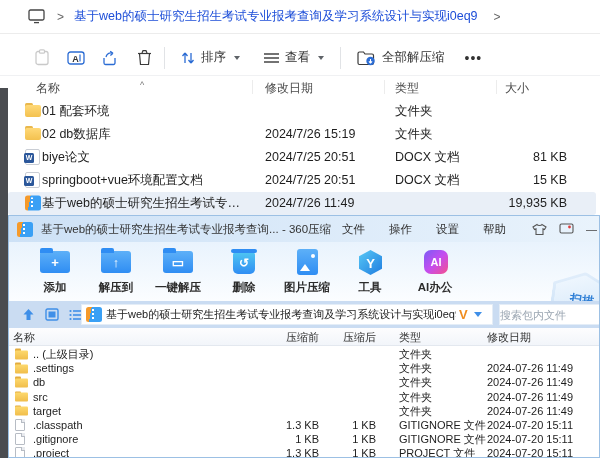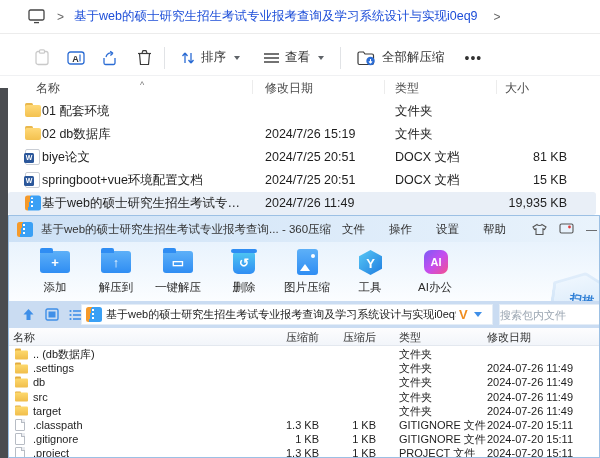--- a/index.html
+++ b/index.html
@@ -65,21 +65,21 @@
     background:linear-gradient(90deg,#cde1f6,#e9f3fc); display:flex; align-items:center; }
   .z-title { font-size:11.5px; color:#333; margin-left:8px; white-space:nowrap; }
   .z-menu { position:absolute; left:333px; top:0; height:26px; display:flex; align-items:center; gap:24px; }
   .z-menu span { font-size:11.5px; color:#333; }
   .z-winbtns { position:absolute; right:-4px; top:0; height:26px; display:flex; align-items:center; gap:12px; padding-right:6px; }
 
   .z-toolbar { position:absolute; left:0; top:26px; width:100%; height:59px;
     background:linear-gradient(#e9f3fd,#fbfdff); }
   .z-tool { position:absolute; top:5px; width:60px; text-align:center; }
   .z-tool .glyph { width:32px; height:30px; margin:0 auto; position:relative; }
-  .z-tool .lbl { font-size:11.5px; color:#2c2c2c; margin-top:3px; white-space:nowrap; }
+  .z-tool .lbl { font-size:11.5px; color:#2c2c2c; margin-top:3px; white-space:nowrap;font-weight:bold; }
   .bfolder { position:absolute; left:1px; top:4px; width:30px; height:22px;
     background:linear-gradient(#5db0f8,#2f8df3); border-radius:3px; }
   .bfolder::before { content:""; position:absolute; left:0; top:-3px; width:13px; height:5px;
     background:#2f8df3; border-radius:2px 2px 0 0; }
   .bglyph { position:absolute; left:50%; top:50%; transform:translate(-50%,-50%);
     color:#fff; font-weight:bold; font-size:13px; }
   .btrash { position:absolute; left:5px; top:5px; width:22px; height:22px;
     background:linear-gradient(#4fc6f2,#2f8df3); border-radius:3px 3px 5px 5px; }
   .btrash::before { content:""; position:absolute; left:-2px; top:-3px; width:26px; height:3.5px; background:#2f8df3; border-radius:2px; }
   .btrash .bglyph { font-size:12px; }
@@ -390,21 +390,21 @@
     <span class="zc-type">类型</span>
     <span class="zc-date">修改日期</span>
   </div>
 
   <div class="z-rows">
     <div class="zrow">
       <span class="z-ico sfolder">
           <span class="tab"></span>
           <span class="body"></span>
         </span>
-      <span class="zname">.. (db数据库)</span>
+      <span class="zname">.. (上级目录)</span>
       <span class="zbefore"></span>
       <span class="zafter"></span>
       <span class="ztype">文件夹</span>
       <span class="zdate"></span>
     </div>
     <div class="zrow">
       <span class="z-ico sfolder">
           <span class="tab"></span>
           <span class="body"></span>
         </span>

